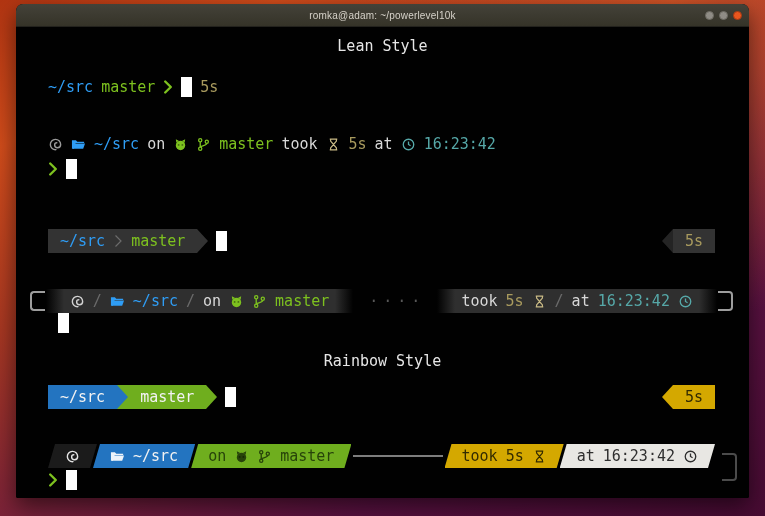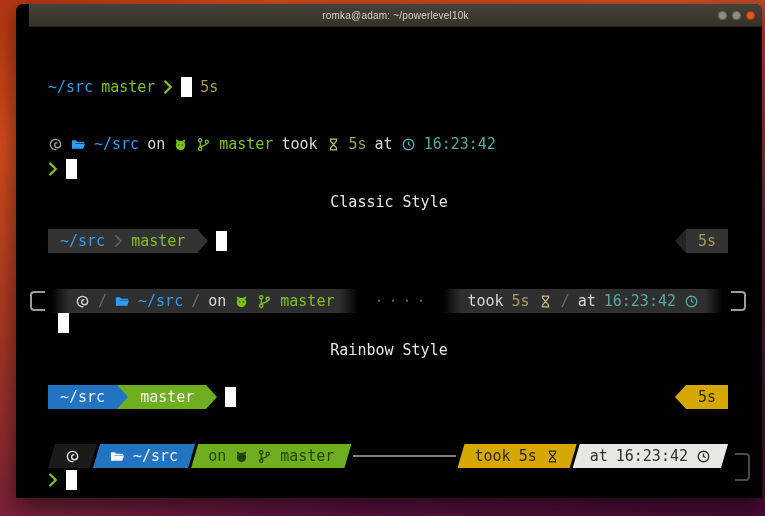--- a/index.html
+++ b/index.html
@@ -10,21 +10,20 @@
       radial-gradient(circle at 88% 0%, rgba(238,104,40,.6), rgba(238,104,40,0) 38%),
       linear-gradient(152deg, #b23512 0%, #d14c1b 16%, #a63722 36%, #75203a 58%, #581140 76%, #470b32 100%);
   }
   .desktop{position:absolute;inset:0;}
   
   .window{
     position:absolute;left:16px;top:4px;width:733px;height:494px;
     border-radius:7px 7px 2px 2px;overflow:hidden;
     box-shadow:0 8px 22px rgba(0,0,0,.55);
     background:#000;
-    padding-left:13px;
   }
   .titlebar{
     height:22px;background:linear-gradient(#444239,#353328);
     display:flex;align-items:center;justify-content:center;position:relative;
     border-bottom:1px solid #23221d;
   }
   .titlebar-text{
     font-family:"Liberation Sans","DejaVu Sans",sans-serif;
     font-size:10px;color:#d6d2c9;letter-spacing:.2px;
   }
@@ -135,20 +134,21 @@
       <span class="titlebar-text">romka@adam: ~/powerlevel10k</span>
       <span class="win-buttons">
         <span class="win-btn min"></span>
         <span class="win-btn max"></span>
         <span class="win-btn close"></span>
       </span>
     </div>
 
     <div class="screen">
 
+      <div class="heading" style="top:10px">Lean Style</div>
 
       <div class="row" style="top:48px">
         <span class="tok t-blue">
             <span>~/</span>
             <span class="b">src</span>
           </span>
         <span class="tok t-green">master</span>
         <span class="tok icw t-green">
             <svg class="ic-ch">
               <use href="#i-chevron"></use>
@@ -203,21 +203,20 @@
 
       <div class="row" style="top:130px">
         <span class="tok icw t-green">
             <svg class="ic-ch">
               <use href="#i-chevron"></use>
             </svg>
           </span>
         <span class="tok cursor"></span>
       </div>
 
-      <div class="heading" style="top:166px">Classic Style</div>
 
       <div class="row" style="top:202px">
         <span class="seg seg-grey">
           <span class="tok t-blue">
               <span>~/</span>
               <span class="b">src</span>
             </span>
           <span class="tok icw t-sep">
               <svg class="ic-ch">
                 <use href="#i-chevron-thin"></use>
@@ -287,21 +286,21 @@
             </span>
         </span>
         <span class="gap8"></span>
         <span class="bracket right"></span>
       </div>
 
       <div class="row" style="top:284px;left:42px">
         <span class="tok cursor"></span>
       </div>
 
-      <div class="heading" style="top:314px">Rainbow Style</div>
+      <div class="heading" style="top:325px">Rainbow Style</div>
 
       <div class="row" style="top:358px">
         <span class="seg seg-blue">
           <span class="tok">
               <span>~/</span>
               <span class="b">src</span>
             </span>
         </span>
         <i class="arr-r" style="border-left-color:var(--seg-blue,#2374c0);border-top-color:var(--seg-green,#6fae1e);border-bottom-color:var(--seg-green,#6fae1e)"></i>
         <span class="seg seg-green">

